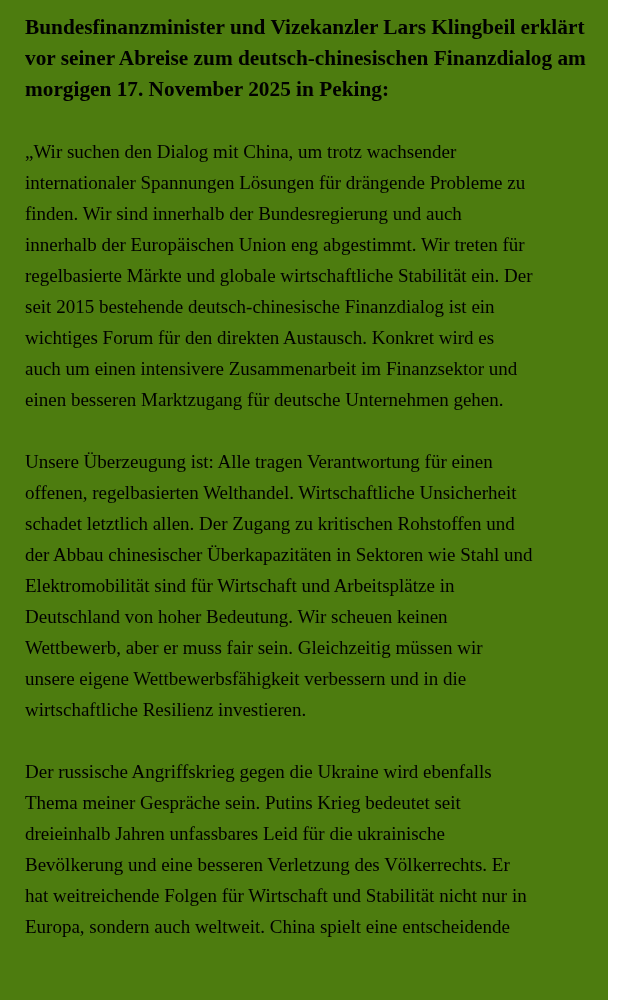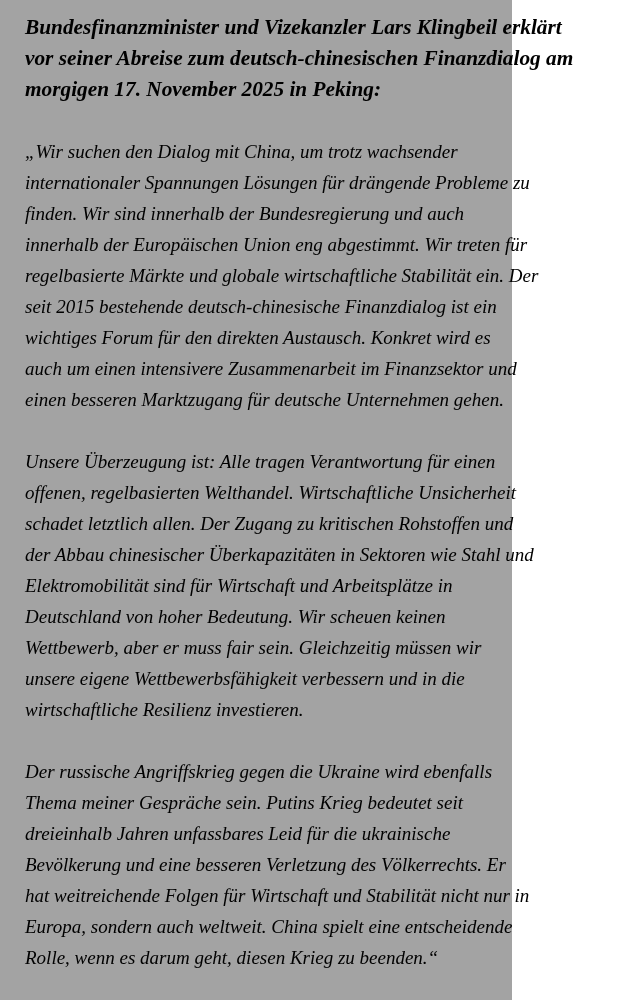--- a/index.html
+++ b/index.html
@@ -9,25 +9,24 @@
   }
   body {
     width: 628px;
     height: 1000px;
     overflow: hidden;
     font-family: "Liberation Serif", "DejaVu Serif", serif;
     color: #000000;
   }
   .page {
     box-sizing: border-box;
-    width: 512px;
+    width: 608px;
     height: 1000px;
     padding: 12px 16px 0 25px;
-    background: #a3a3a3;
-    font-style: italic;
+    background: #4d7c0f;
   }
   .heading {
     margin: 0 0 31px 0;
     font-size: 21.3px;
     font-weight: bold;
     line-height: 31px;
   }
   .para {
     margin: 0 0 31px 0;
     font-size: 19px;
@@ -74,16 +73,15 @@
     <span class="line">wirtschaftliche Resilienz investieren.</span>
   </p>
 
   <p class="para">
     <span class="line">Der russische Angriffskrieg gegen die Ukraine wird ebenfalls</span>
     <span class="line">Thema meiner Gespräche sein. Putins Krieg bedeutet seit</span>
     <span class="line">dreieinhalb Jahren unfassbares Leid für die ukrainische</span>
     <span class="line">Bevölkerung und eine besseren Verletzung des Völkerrechts. Er</span>
     <span class="line">hat weitreichende Folgen für Wirtschaft und Stabilität nicht nur in</span>
     <span class="line">Europa, sondern auch weltweit. China spielt eine entscheidende</span>
-    <span class="line">Rolle, wenn es darum geht, diesen Krieg zu beenden.“</span>
   </p>
 
 </div>
 
 </body></html>

